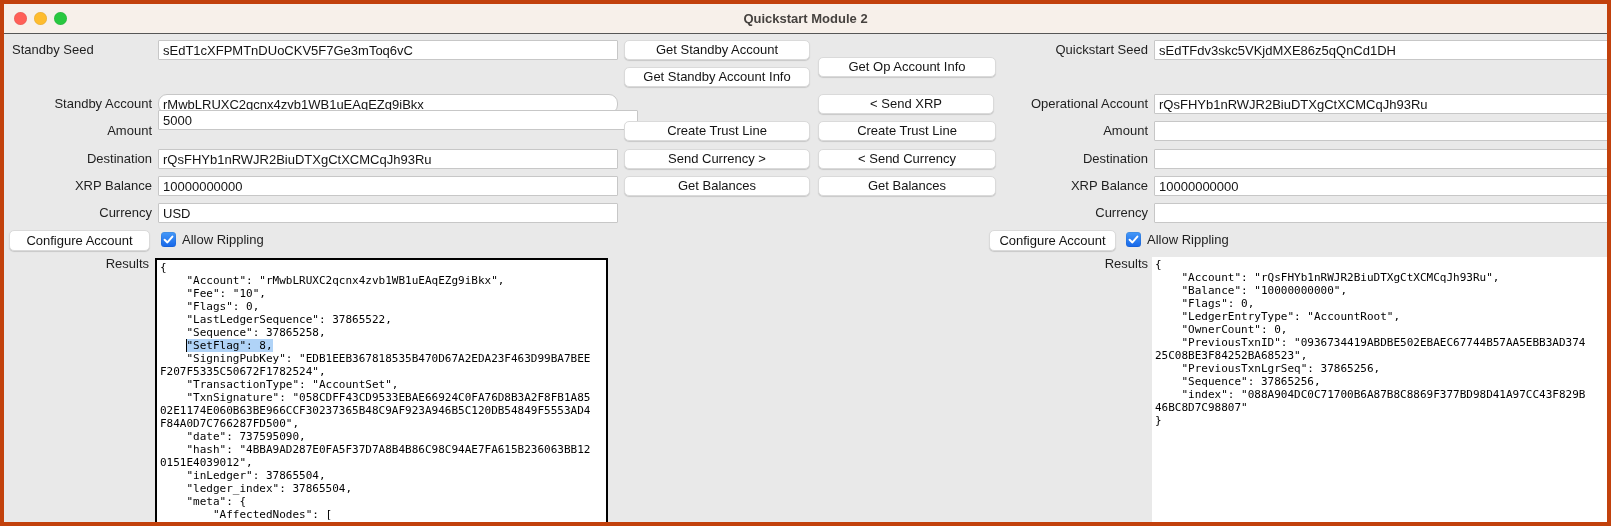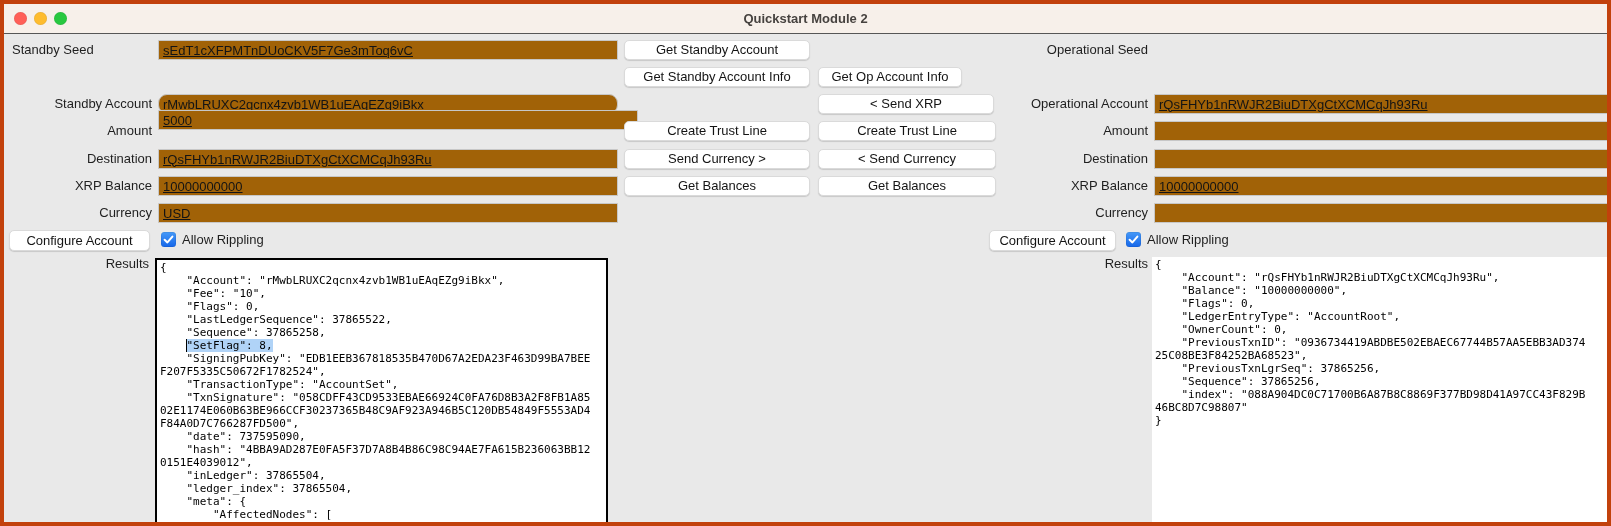--- a/index.html
+++ b/index.html
@@ -11,23 +11,23 @@
   .title {position:absolute; left:0; right:0; top:0; height:29px; line-height:29px;
           text-align:center; font-size:13px; font-weight:700; color:#46423f;}
   .tl {position:absolute; top:8px; width:13px; height:13px; border-radius:50%;
        box-shadow:inset 0 0 1px rgba(0,0,0,.25);}
   .tl-red {left:10px; background:#ff5f57;}
   .tl-yellow {left:30px; background:#febc2e;}
   .tl-green {left:50px; background:#28c840;}
   .lbl {position:absolute; height:20px; line-height:20px; font-size:13px;
         color:#1f1f1f; text-align:right; white-space:nowrap;}
   .lbl-left {text-align:left;}
-  .inp {position:absolute; height:20px; box-sizing:border-box; background:#a16207;
+  .inp {position:absolute; height:20px; box-sizing:border-box; background:#ffffff;
         border:1px solid #c7c7c7; border-radius:1px; padding:0 4px;
-        font:13px "Liberation Sans", sans-serif; color:#141414; outline:none;text-decoration:underline;}
+        font:13px "Liberation Sans", sans-serif; color:#141414; outline:none;}
   .btn {position:absolute; height:20px; line-height:18px; box-sizing:border-box;
         background:#fff; border:1px solid #dadada; border-radius:5px;
         box-shadow:0 1px 1px rgba(0,0,0,.14); text-align:center;
         font-size:13px; color:#141414; cursor:default; white-space:nowrap; overflow:hidden;}
   .chk {position:absolute; width:15px; height:15px; border-radius:3.5px;
         background:linear-gradient(#4599f8,#1566e9); box-shadow:inset 0 0 0 .5px rgba(0,0,0,.12);}
   .chk svg {display:block; width:15px; height:15px;}
   .results-box {position:absolute; background:#fff; overflow:hidden;}
   .results-box.bordered {border:2px solid #000;}
   .results-box pre {margin:0; padding:1px 2px 0 3px; white-space:pre;
@@ -95,27 +95,28 @@
     "meta": {
         "AffectedNodes": [</span></pre>
   </div>
 
   <div class="btn" style="left:620px;top:36px;width:186px;">Get Standby Account</div>
   <div class="btn" style="left:620px;top:63px;width:186px;">Get Standby Account Info</div>
   <div class="btn" style="left:620px;top:117px;width:186px;">Create Trust Line</div>
   <div class="btn" style="left:620px;top:145px;width:186px;">Send Currency &gt;</div>
   <div class="btn" style="left:620px;top:172px;width:186px;">Get Balances</div>
 
-  <div class="btn" style="left:814px;top:63px;width:144px;">Get Op Account Info</div>
+  <div class="btn" style="left:814px;top:53px;width:178px;">Get Op Account Info</div>
   <div class="btn" style="left:814px;top:90px;width:176px;">&lt; Send XRP</div>
   <div class="btn" style="left:814px;top:117px;width:178px;">Create Trust Line</div>
   <div class="btn" style="left:814px;top:145px;width:178px;">&lt; Send Currency</div>
   <div class="btn" style="left:814px;top:172px;width:178px;">Get Balances</div>
 
-  <div class="lbl" style="left:960px;top:36px;width:184px;">Operational Seed</div>
+  <div class="lbl" style="left:960px;top:36px;width:184px;">Quickstart Seed</div>
+  <input class="inp" style="left: 1150px; top: 36px; width: 456px;" value="sEdTFdv3skc5VKjdMXE86z5qQnCd1DH">
 
   <div class="lbl" style="left:960px;top:90px;width:184px;">Operational Account</div>
   <input class="inp" style="left: 1150px; top: 90px; width: 456px;" value="rQsFHYb1nRWJR2BiuDTXgCtXCMCqJh93Ru">
 
   <div class="lbl" style="left:960px;top:117px;width:184px;">Amount</div>
   <input class="inp" style="left: 1150px; top: 117px; width: 456px;" value="">
 
   <div class="lbl" style="left:960px;top:145px;width:184px;">Destination</div>
   <input class="inp" style="left: 1150px; top: 145px; width: 456px;" value="">
 

